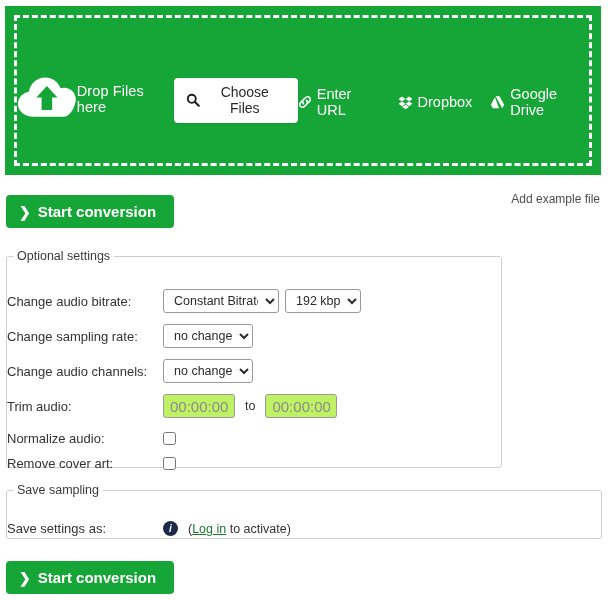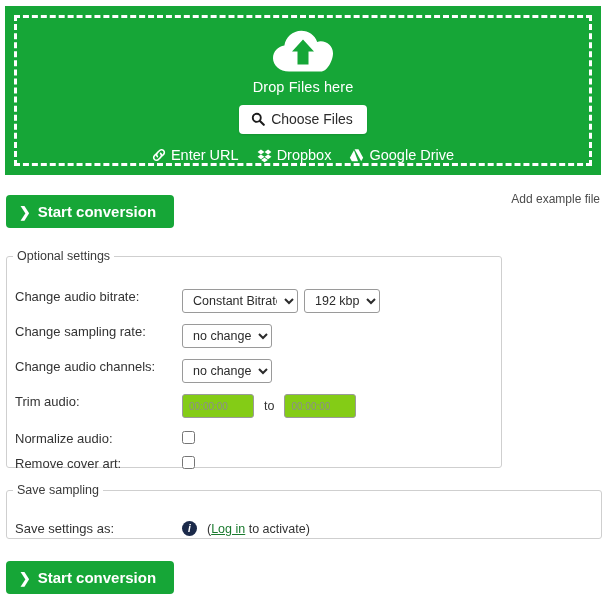--- a/index.html
+++ b/index.html
@@ -29,21 +29,21 @@
   }
   .dropzone-inner {
     position: absolute;
     left: 9px;
     top: 9px;
     right: 9px;
     bottom: 9px;
     border: 3px dashed #ffffff;
     box-sizing: border-box;
     display: flex;
-    flex-direction: column;
+    flex-direction: row;
     align-items: center;
     justify-content: flex-start;
     padding-top: 10px;
   }
   .cloud-icon {
     width: 62px;
     height: 42px;
     display: block;
     margin-top: 2px;
   }
@@ -158,25 +158,24 @@
   #save-settings {
     left: 6px;
     top: 483px;
     width: 596px;
     height: 56px;
   }
 
   
   .row {
     position: absolute;
-    left: 8px;
+    left: 0;
     right: 8px;
     display: flex;
-    align-items: flex-start;
-    gap: 11px;
+    align-items: center;
   }
   .row-label {
     width: 156px;
     flex: 0 0 156px;
     font-size: 13px;
     color: #333333;
   }
   .controls {
     display: flex;
     align-items: center;
@@ -196,23 +195,23 @@
     cursor: pointer;
     appearance: auto;
   }
   #sel-bitrate-mode { width: 116px; }
   #sel-bitrate-value { width: 76px; }
   #sel-sampling { width: 90px; }
   #sel-channels { width: 90px; }
 
   input.ui-text {
     font-family: "Liberation Sans", sans-serif;
-    font-size: 10px;
+    font-size: 15px;
     color: #444;
-    background: #84cc16;
+    background: #bef264;
     border: 1px solid #9a9a9a;
     border-radius: 3px;
     height: 24px;
     box-sizing: border-box;
     padding: 1px 6px;
   }
   input.ui-text::placeholder { color: #8c8c8c; }
   #trim-from, #trim-to { width: 72px; }
   .to-label { font-size: 12.5px; color: #333; margin: 0 4px; }
 

